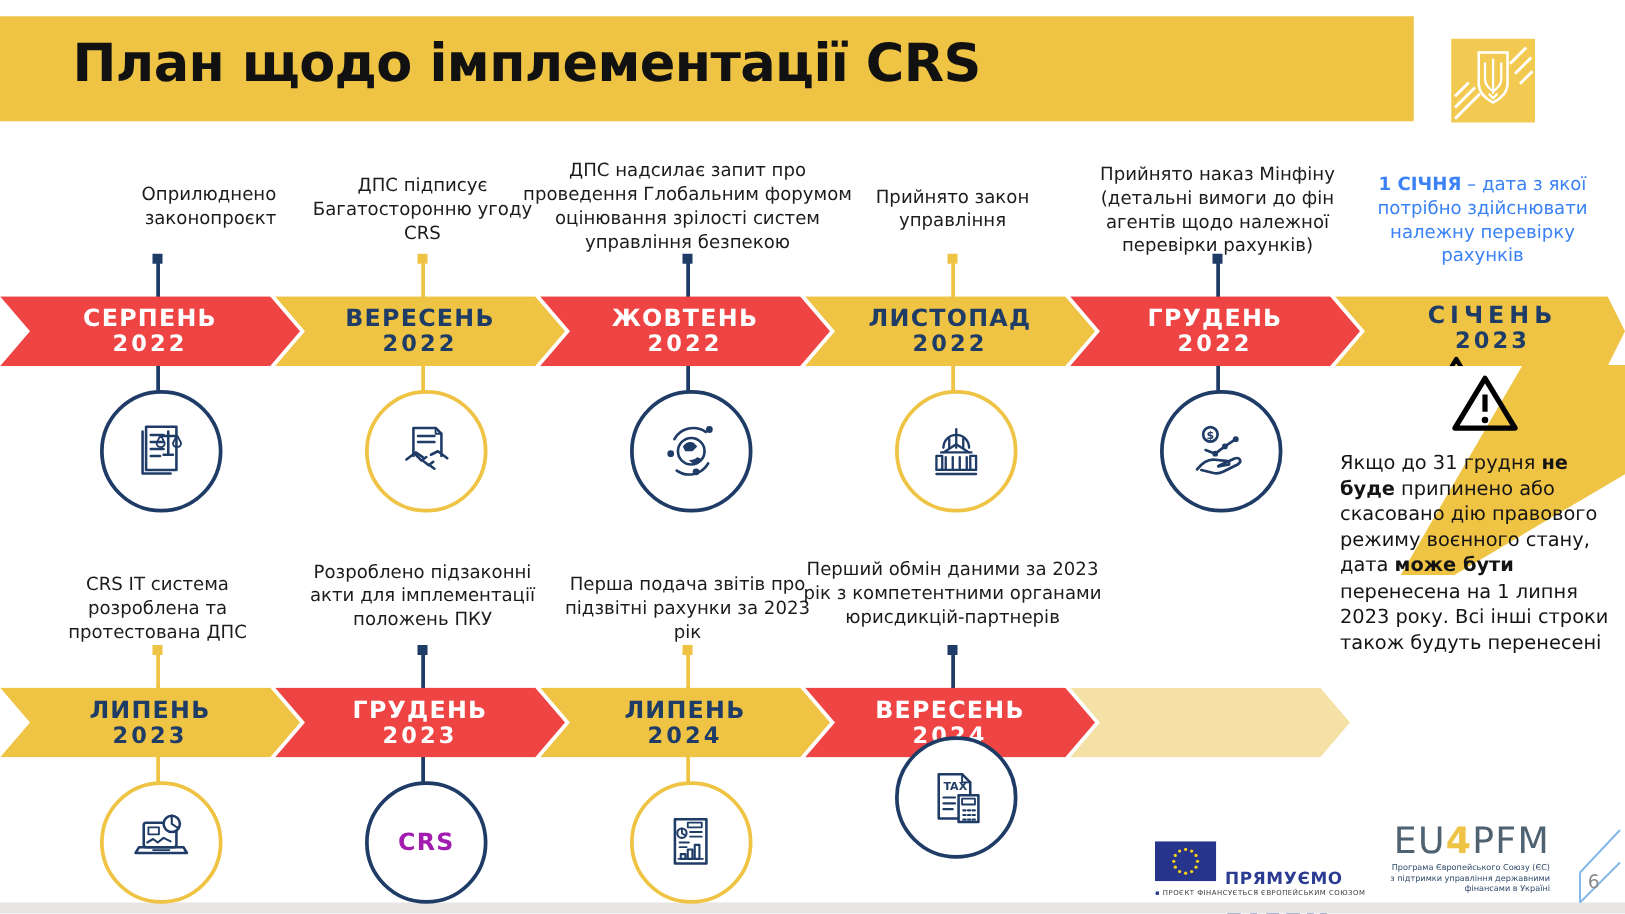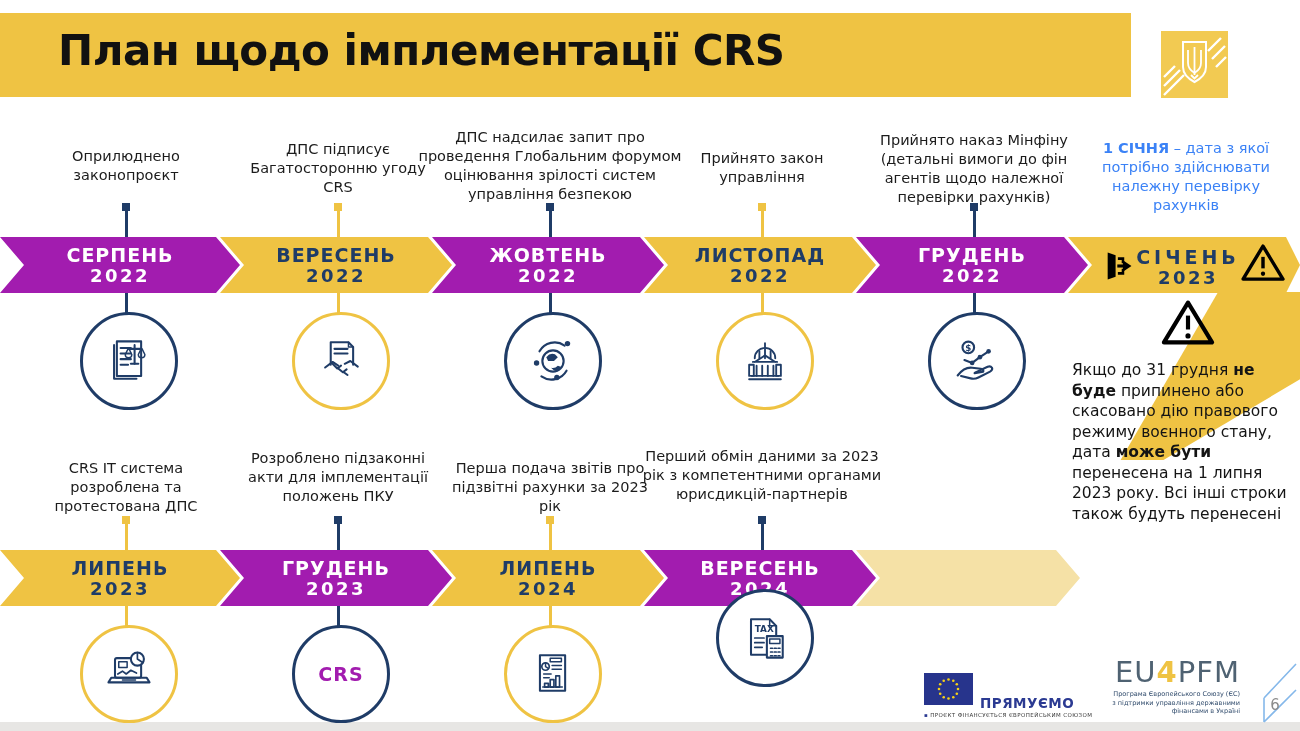--- a/index.html
+++ b/index.html
@@ -5,28 +5,28 @@
   html,body{margin:0;padding:0;background:#fff;}
   #slide{position:relative;width:1300px;height:731px;background:#ffffff;overflow:hidden;
          font-family:"DejaVu Sans","Liberation Sans",sans-serif;}
   
   .title-bar{position:absolute;left:0;top:13px;width:1131px;height:84px;background:#EFC343;}
   .title-text{position:absolute;left:58px;top:26px;font-size:42px;font-weight:bold;color:#111;letter-spacing:-0.5px;}
   .emblem-box{position:absolute;left:1161px;top:31px;width:67px;height:67px;background:#F2CA52;}
   
   .chev{position:absolute;height:56px;display:flex;flex-direction:column;align-items:center;justify-content:center;z-index:2;
         clip-path:polygon(0 0,calc(100% - 24px) 0,100% 50%,calc(100% - 24px) 100%,0 100%,24px 50%);}
-  .chev.navy{background:#a21caf;color:#fff;align-items:center;}
+  .chev.navy{background:#ef4444;color:#fff;align-items:center;}
   .chev.yellow{background:#EFC343;color:#1F3C67;}
   .chev.faded{background:#F5E1A6;}
   .chev.last{clip-path:polygon(0 0,calc(100% - 14px) 0,100% 50%,calc(100% - 14px) 100%,0 100%,24px 50%);}
   .chev .month{font-weight:bold;font-size:19px;letter-spacing:1px;line-height:22px;}
   .chev .year{font-weight:bold;font-size:18px;letter-spacing:2.5px;line-height:20px;}
   .row1{top:237px;} .row2{top:550px;}
-  .lastwrap{display:flex;flex-direction:row;align-items:flex-end;gap:0;padding-left:20px;}
+  .lastwrap{display:flex;flex-direction:column;align-items:flex-start;gap:0;padding-left:20px;}
   .lastwrap .month{letter-spacing:4px;}
   
   .desc{position:absolute;text-align:center;font-size:14.5px;line-height:19px;color:#1c1c1c;z-index:2;}
   
   .vline{position:absolute;width:3px;z-index:1;}
   .vdot{position:absolute;width:8px;height:8px;z-index:1;}
   .navy-bg{background:#1F3C67;} .yellow-bg{background:#EFC343;}
   
   .circ{position:absolute;width:92px;height:92px;border-radius:50%;background:#fff;display:flex;
         align-items:center;justify-content:center;z-index:3;}
@@ -69,21 +69,21 @@
       <path d="M22,11 h23 v25 q0,9 -11.5,15 q-11.5,-6 -11.5,-15 z" stroke="#fff" stroke-width="2" fill="none"></path>
       <g stroke="#fff" stroke-width="1.8" fill="none">
         <path d="M33.5,16 v28"></path>
         <path d="M27,19 v13 q0,6 6.5,10"></path>
         <path d="M40,19 v13 q0,6 -6.5,10"></path>
         <path d="M30,44 l3.5,3.5 l3.5,-3.5"></path>
       </g>
     </svg>
   </div>
 
-  <div class="desc" style="left:31px;top:147px;width:190px;">Оприлюднено законопроєкт</div>
+  <div class="desc" style="left:31px;top:147px;width:190px;text-align:right;">Оприлюднено законопроєкт</div>
   <div class="desc" style="left:415px;top:128px;width:270px;">ДПС надсилає запит про проведення Глобальним форумом оцінювання зрілості систем управління безпекою</div>
   <div class="desc" style="left:243px;top:140px;width:190px;">ДПС підписує Багатосторонню угоду CRS</div>
   <div class="desc" style="left:667px;top:149px;width:190px;">Прийнято закон управління</div>
   <div class="desc" style="left:859px;top:131px;width:230px;">Прийнято наказ Мінфіну (детальні вимоги до фін агентів щодо належної перевірки рахунків)</div>
   <div class="jan-note">
     <span class="b">1 СІЧНЯ</span><span> – дата з якої потрібно здійснювати належну перевірку рахунків</span>
   </div>
 
   <div class="vdot navy-bg" style="left:122px;top:203px;"></div>
   <div class="vline navy-bg" style="left:124.5px;top:207px;height:108px;"></div>

